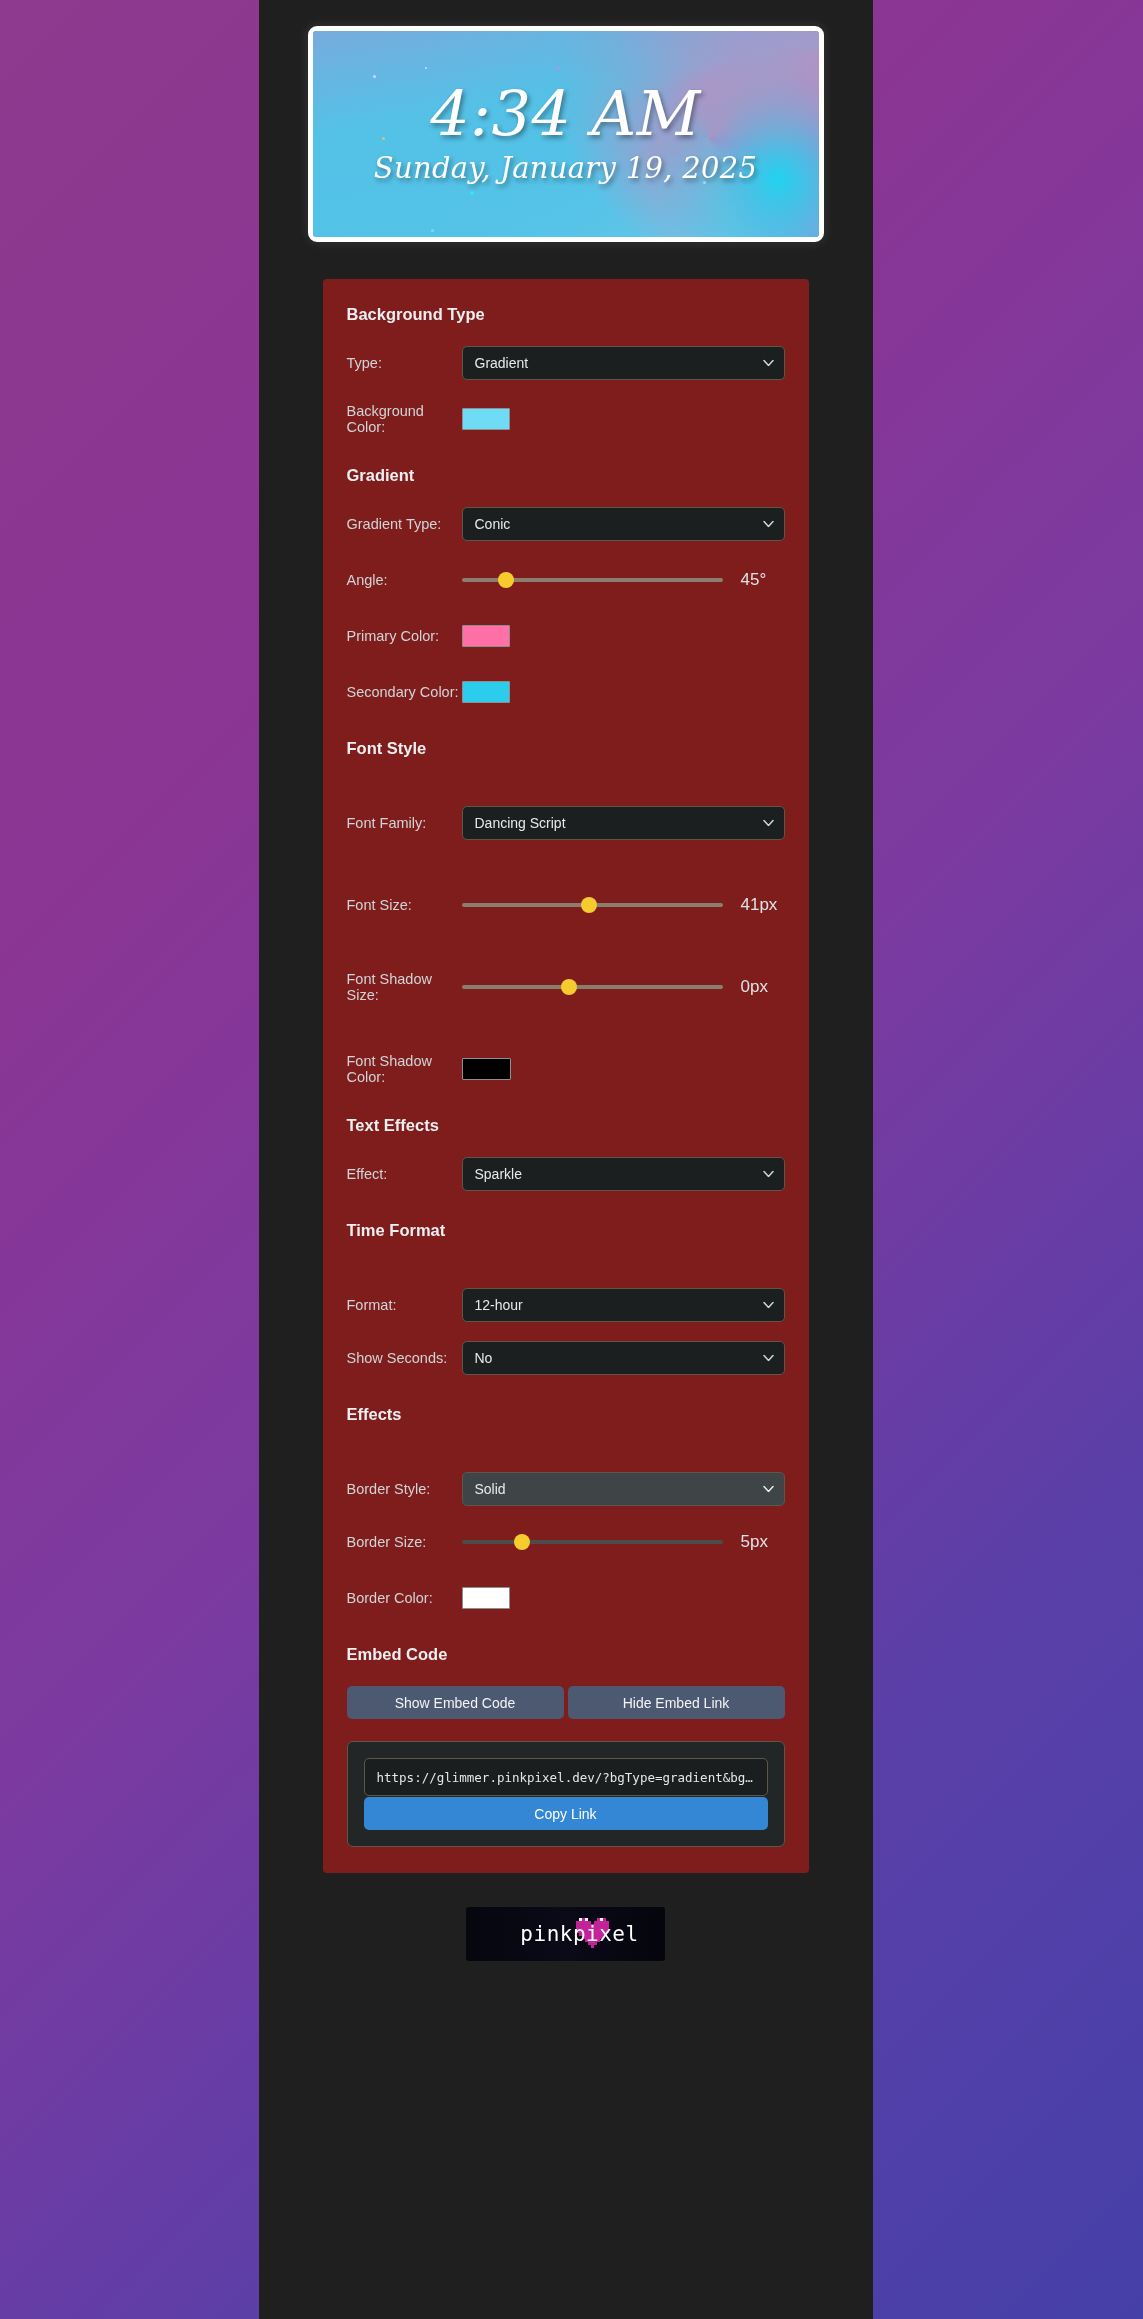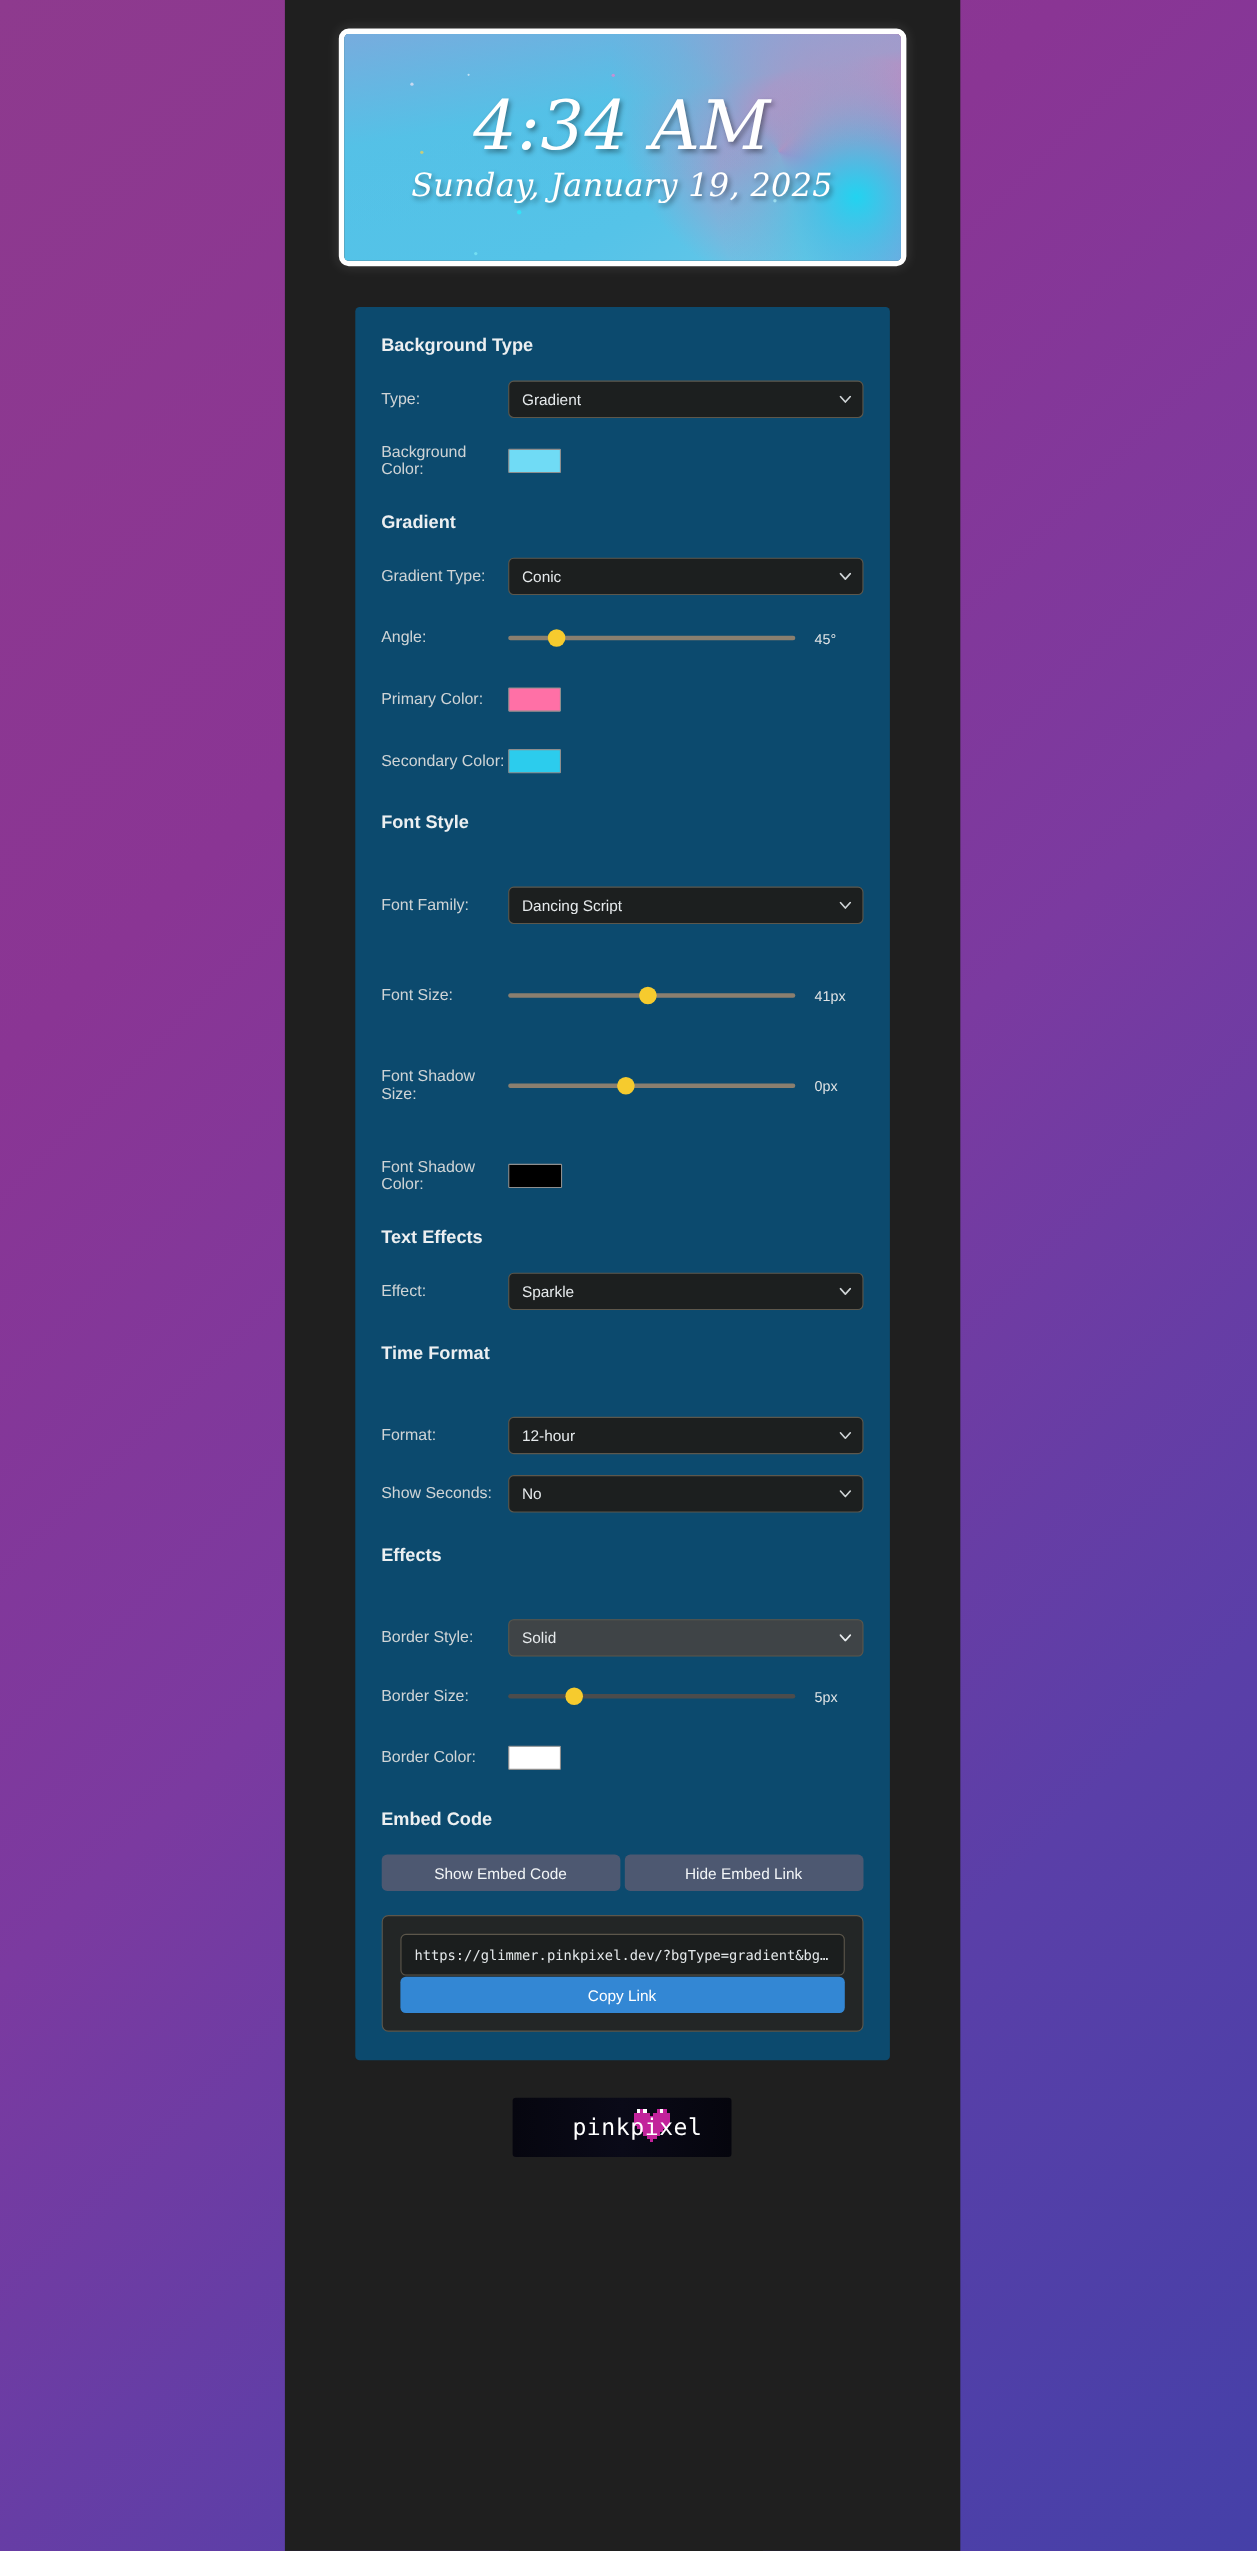--- a/index.html
+++ b/index.html
@@ -91,21 +91,21 @@
     font-size: 29px;
     color: #ffffff;
     text-shadow: 2px 3px 5px rgba(0,0,0,0.40);
     letter-spacing: 0.3px;
   }
 
   
   .controls {
     width: 486px;
     margin-top: 37px;
-    background: #0c4a6e;
+    background: #7f1d1d;
     border-radius: 4px;
     padding: 26px 24px 26px 24px;
   }
 
   .section-title {
     color: #eceff1;
     font-size: 16.5px;
     font-weight: bold;
     margin-bottom: 22px;
   }
@@ -200,21 +200,21 @@
     border-radius: 50%;
     background: #f6cb2e;
     transform: translateX(-50%);
   }
   .slider-val {
     width: 62px;
     flex: 0 0 62px;
     text-align: left;
     padding-left: 18px;
     color: #dfe3e5;
-    font-size: 13px;
+    font-size: 17px;
   }
 
   
   .embed-buttons {
     display: flex;
     gap: 4px;
     margin-bottom: 22px;
     align-items: center;
   }
   .embed-btn {

